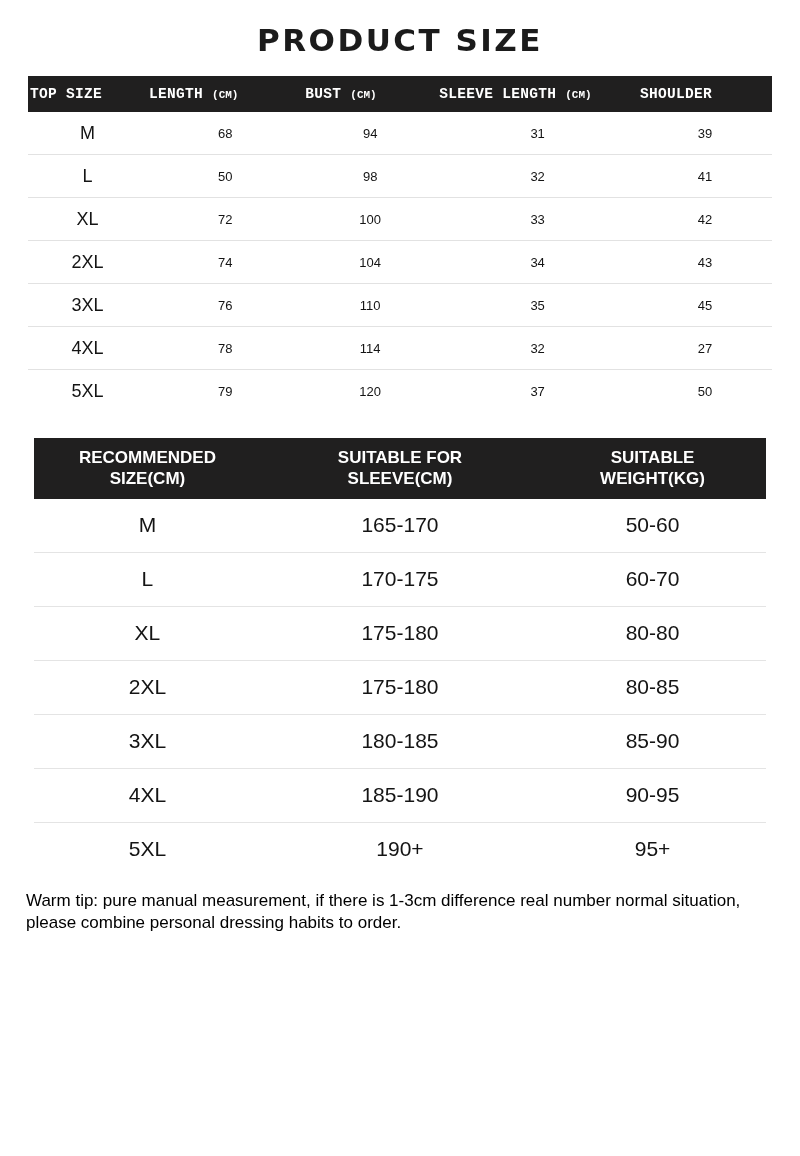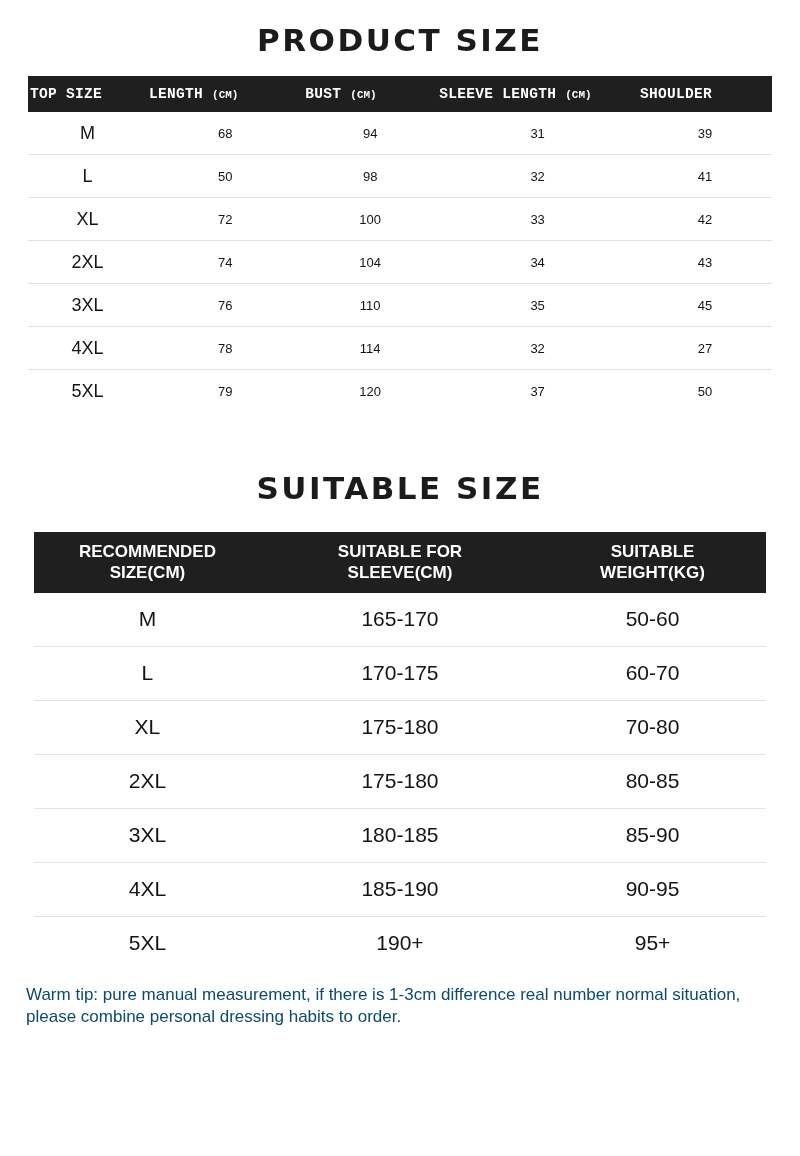--- a/index.html
+++ b/index.html
@@ -109,21 +109,21 @@
   #suitable-table tbody tr:last-child td { border-bottom: none; }
 
   .t2-c1 { width: 31%; }
   .t2-c2 { width: 38%; }
   .t2-c3 { width: 31%; }
 
   .warm-tip {
     margin: 14px 0 0 26px;
     font-size: 17px;
     line-height: 1.32;
-    color: #0c4a6e;
+    color: #000000;
     max-width: 740px;
     font-family: "Liberation Sans", sans-serif;
   }
 
   .hdr-two-line { display: block; }
 </style>
 </head>
 <body>
 
 <div class="page">
@@ -209,21 +209,20 @@
           <td class="size-label">5XL</td>
           <td>79</td>
           <td>120</td>
           <td>37</td>
           <td>50</td>
         </tr>
       </tbody>
     </table>
   </div>
 
-  <div class="title" id="suitable-size-title">SUITABLE SIZE</div>
 
   <div class="table-wrap" style="padding:0 34px;">
     <table id="suitable-table">
       <colgroup>
         <col class="t2-c1">
           <col class="t2-c2">
           <col class="t2-c3">
       </colgroup>
       <thead>
         <tr>
@@ -248,21 +247,21 @@
           <td>50-60</td>
         </tr>
         <tr>
           <td>L</td>
           <td>170-175</td>
           <td>60-70</td>
         </tr>
         <tr>
           <td>XL</td>
           <td>175-180</td>
-          <td>70-80</td>
+          <td>80-80</td>
         </tr>
         <tr>
           <td>2XL</td>
           <td>175-180</td>
           <td>80-85</td>
         </tr>
         <tr>
           <td>3XL</td>
           <td>180-185</td>
           <td>85-90</td>

